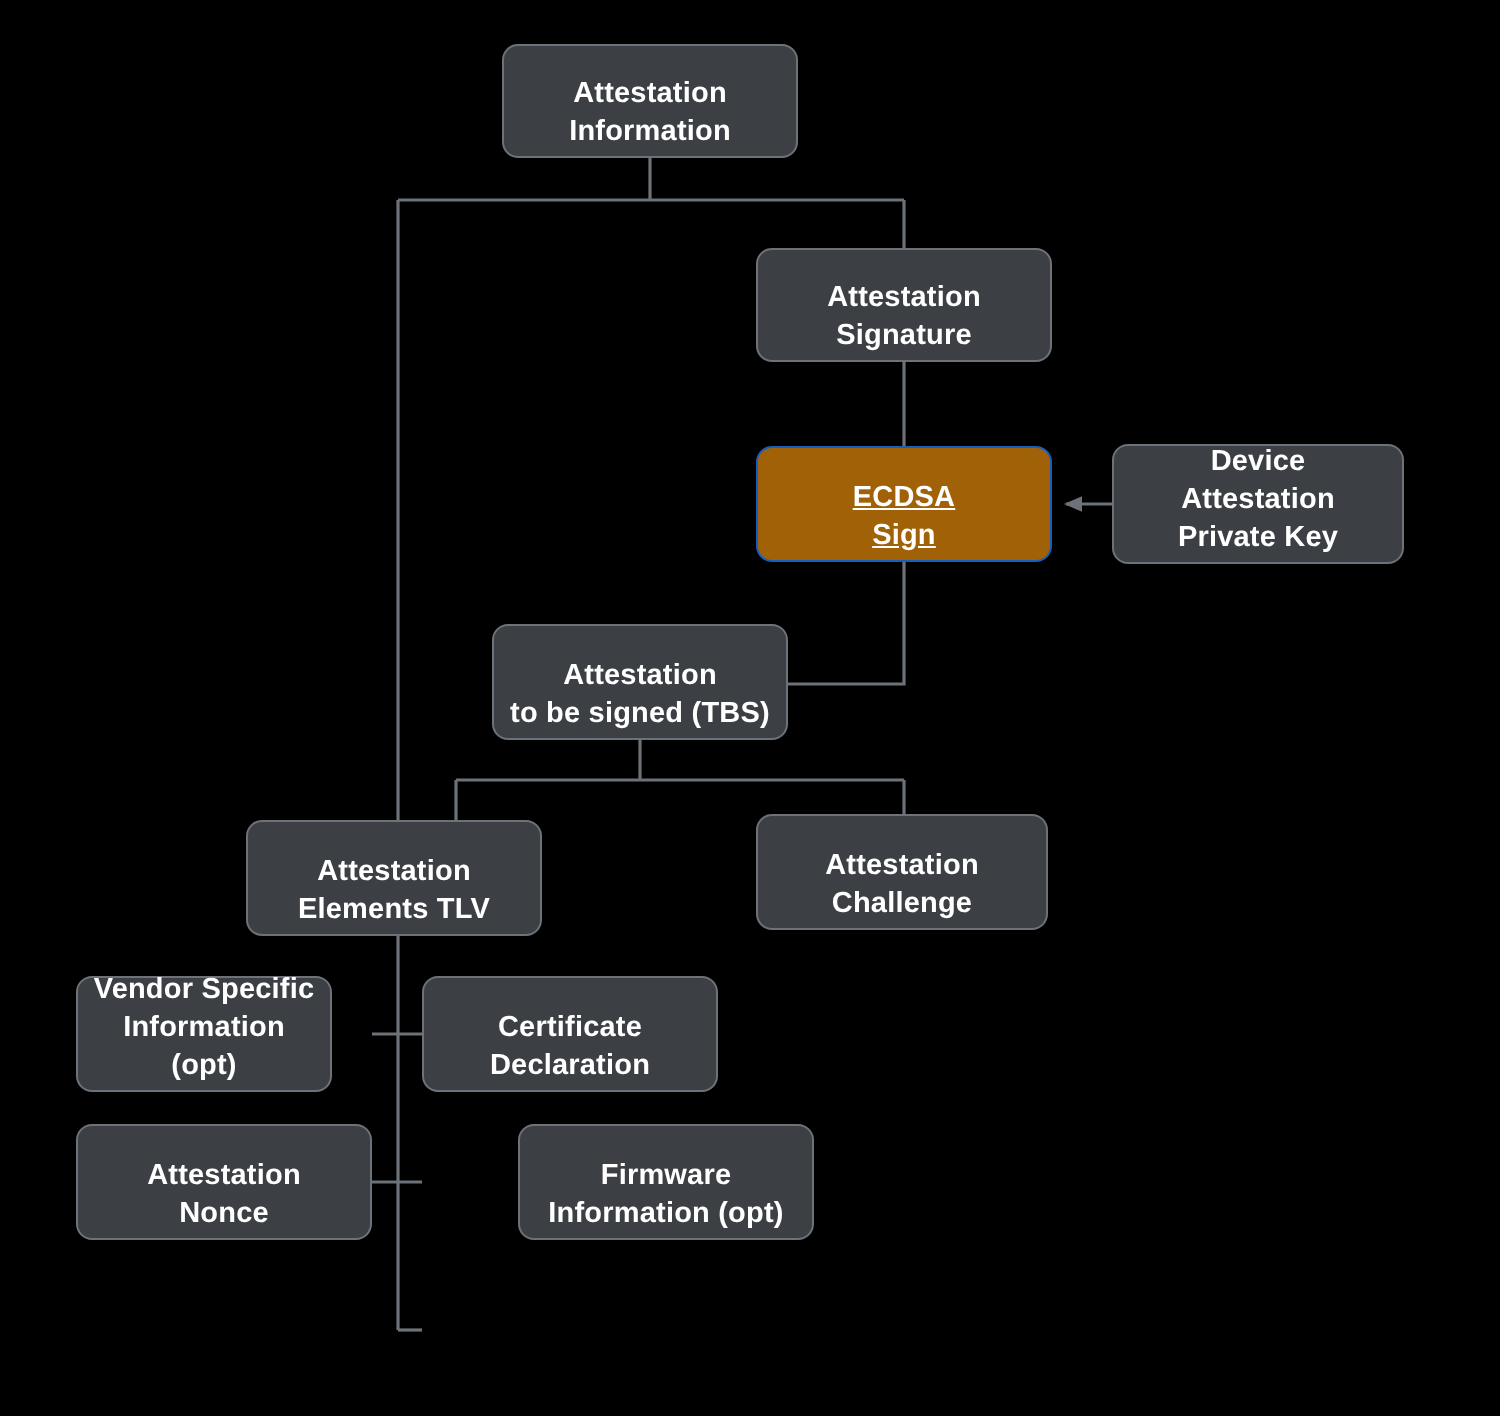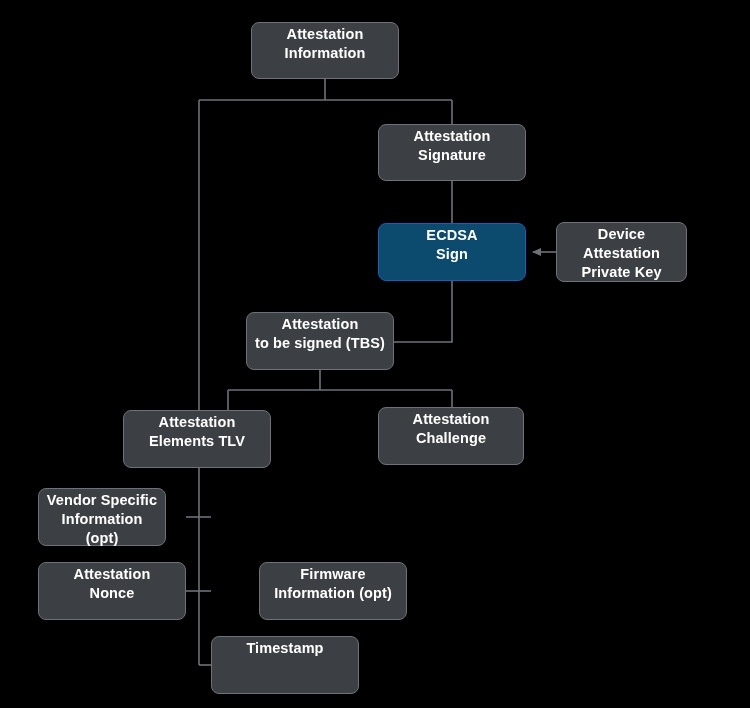--- a/index.html
+++ b/index.html
@@ -25,38 +25,39 @@
     left: 0;
     top: 0;
     width: 750px;
     height: 708px;
     pointer-events: none;
   }
   .node {
     position: absolute;
     box-sizing: border-box;
     display: flex;
-    align-items: flex-start;
+    align-items: flex-end;
     justify-content: center;
     text-align: center;
     border-radius: 8px;
     background: #3c4044;
     border: 1px solid #6d7278;
     color: #ffffff;
     font-size: 14.5px;
     line-height: 19px;
     font-weight: 700;
     letter-spacing: 0.1px;
     padding: 2px 6px;
     z-index: 2;
   }
   .node.accent {
-    background: #0c4a6e;
+    background: #a16207;
     border-color: #1560be;
     font-weight: 700;
+    text-decoration: underline;
   }
   .node .label {
     white-space: pre-line;
     display: block;
     width: 100%;
   }
 </style>
 </head>
 <body>
 
@@ -95,21 +96,21 @@
   <div class="node" style="left:378px; top:124px; width:148px; height:57px;">
     <span class="label">Attestation
 Signature</span>
   </div>
 
   <div class="node accent" style="left:378px; top:223px; width:148px; height:58px;">
     <span class="label">ECDSA
 Sign</span>
   </div>
 
-  <div class="node" style="left:556px; top:222px; width:131px; height:60px;">
+  <div class="node" style="left:556px; top:222px; width:146px; height:60px;">
     <span class="label">Device
 Attestation
 Private Key</span>
   </div>
 
   <div class="node" style="left:246px; top:312px; width:148px; height:58px;">
     <span class="label">Attestation
 to be signed (TBS)</span>
   </div>
 
@@ -121,28 +122,29 @@
   <div class="node" style="left:378px; top:407px; width:146px; height:58px;">
     <span class="label">Attestation
 Challenge</span>
   </div>
 
   <div class="node" style="left:38px; top:488px; width:128px; height:58px;">
     <span class="label">Vendor Specific
 Information (opt)</span>
   </div>
 
+  <div class="node" style="left:211px; top:488px; width:148px; height:58px;">
+    <span class="label">Certificate
+Declaration</span>
+  </div>
 
   <div class="node" style="left:38px; top:562px; width:148px; height:58px;">
     <span class="label">Attestation
 Nonce</span>
   </div>
 
   <div class="node" style="left:211px; top:562px; width:148px; height:58px;margin-left:48px;">
     <span class="label">Firmware
 Information (opt)</span>
   </div>
 
-  <div class="node" style="left:211px; top:636px; width:148px; height:58px;">
-    <span class="label">Timestamp</span>
-  </div>
 
 </div>
 
 </body></html>

